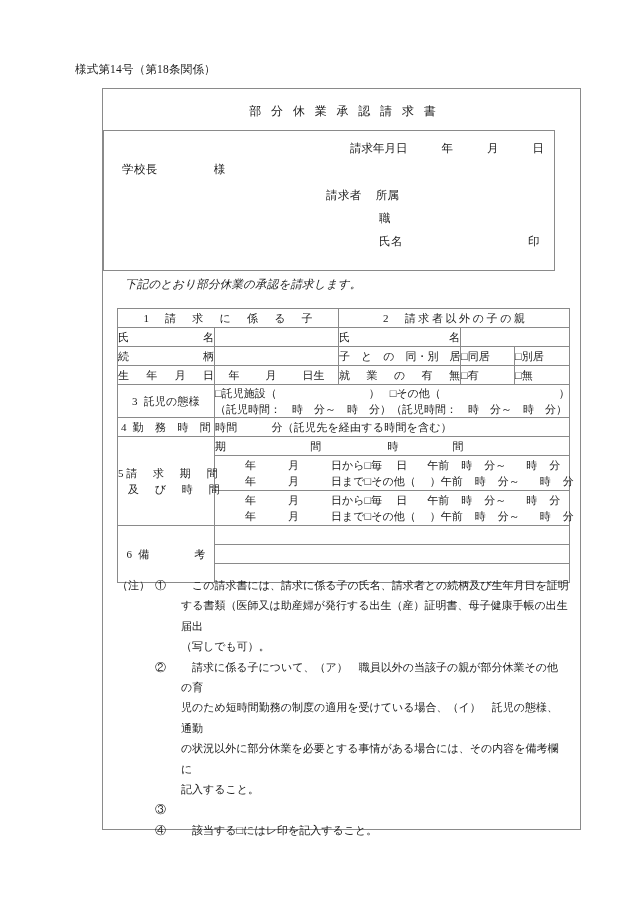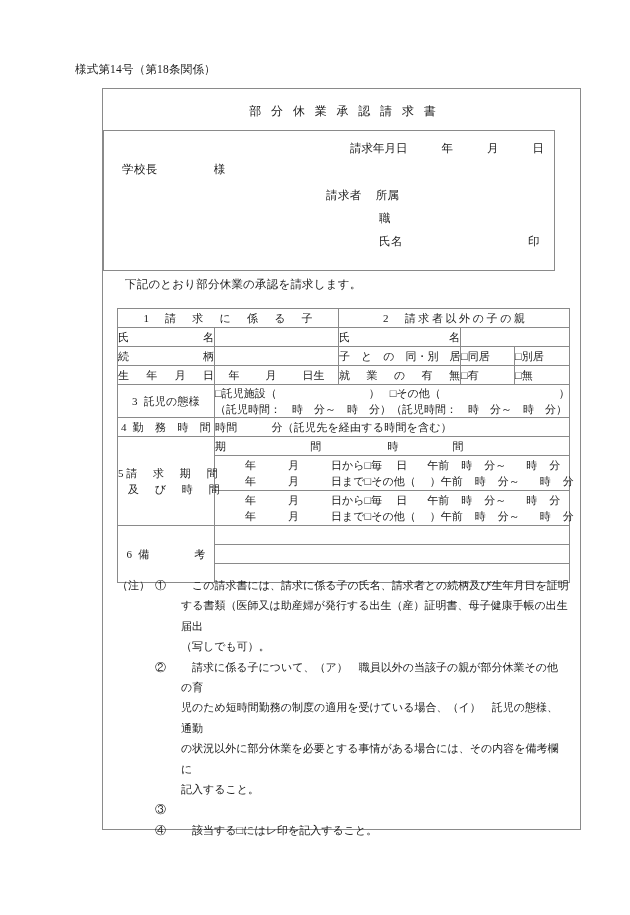--- a/index.html
+++ b/index.html
@@ -115,20 +115,21 @@
   }
 
   
   .lead-sentence {
     position: absolute;
     left: 22px;
     top: 188px;
     font-size: 11.5px;
     white-space: nowrap;
     letter-spacing: 0.2px;
+    font-style: italic;
   }
 
   
   .main-table {
     position: absolute;
     left: 14px;
     top: 219px;
     width: 452px;
     border-collapse: collapse;
     table-layout: fixed;

